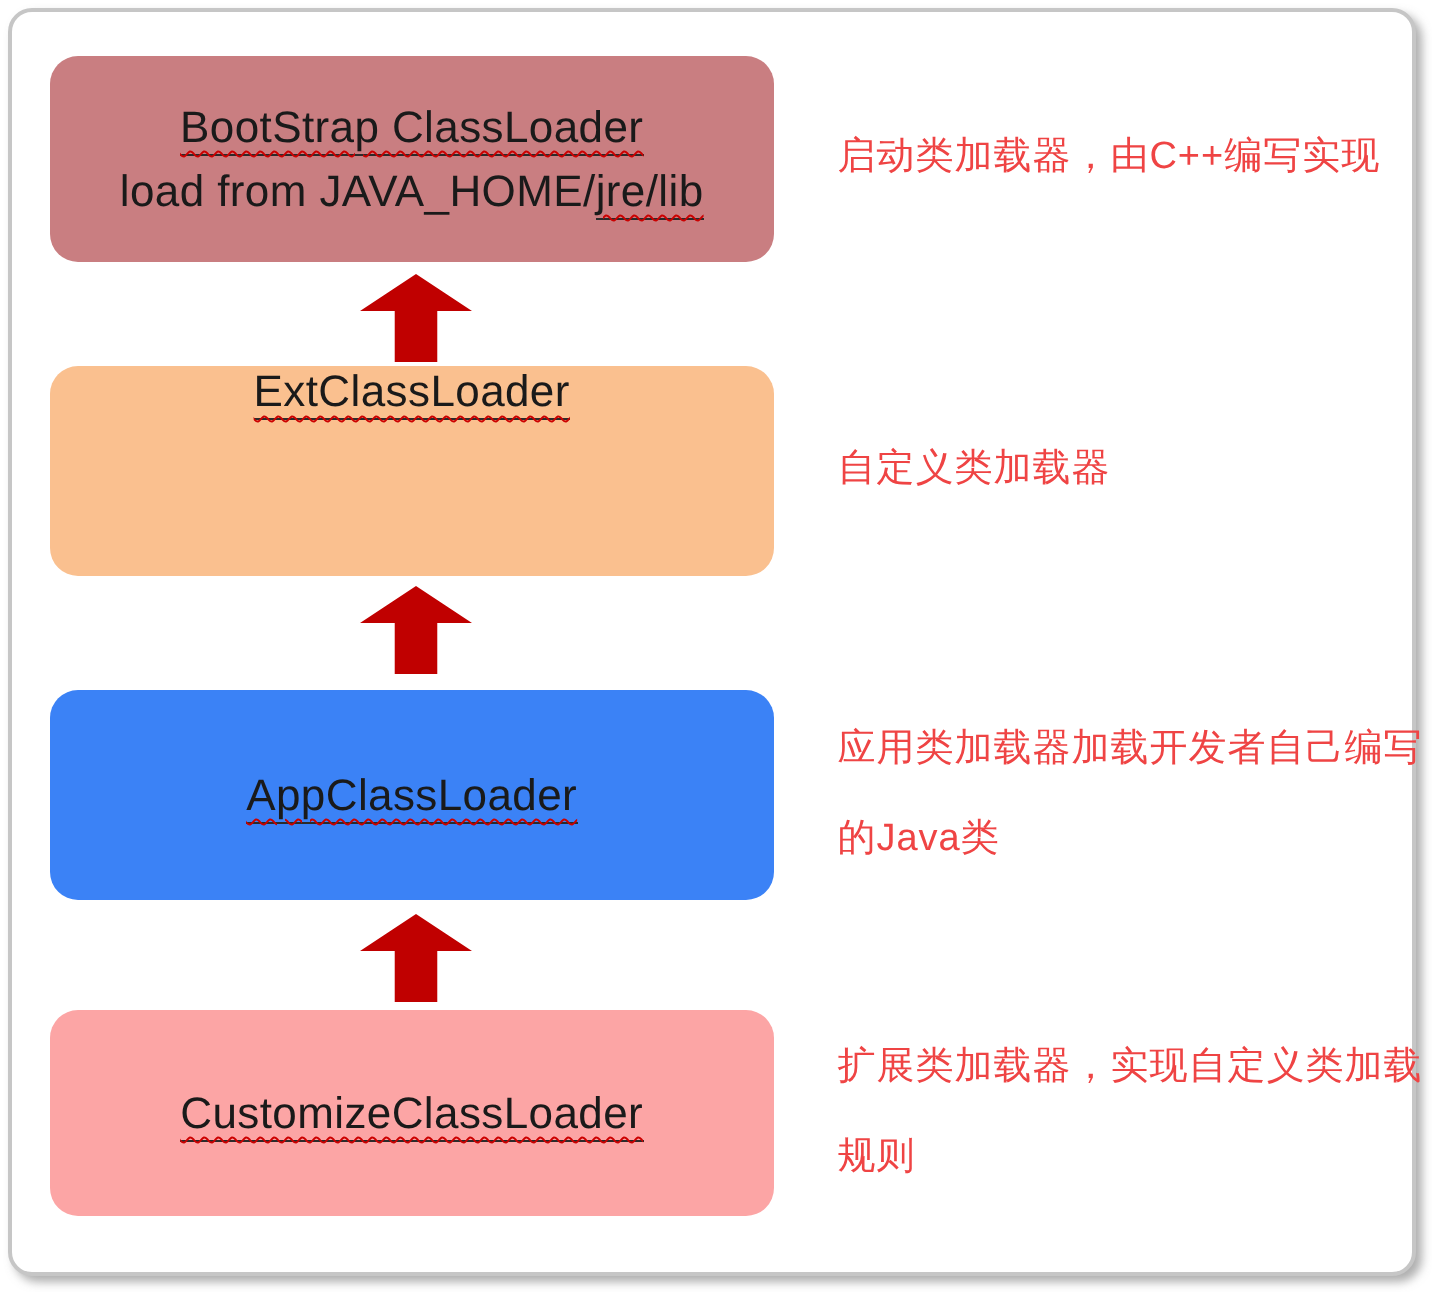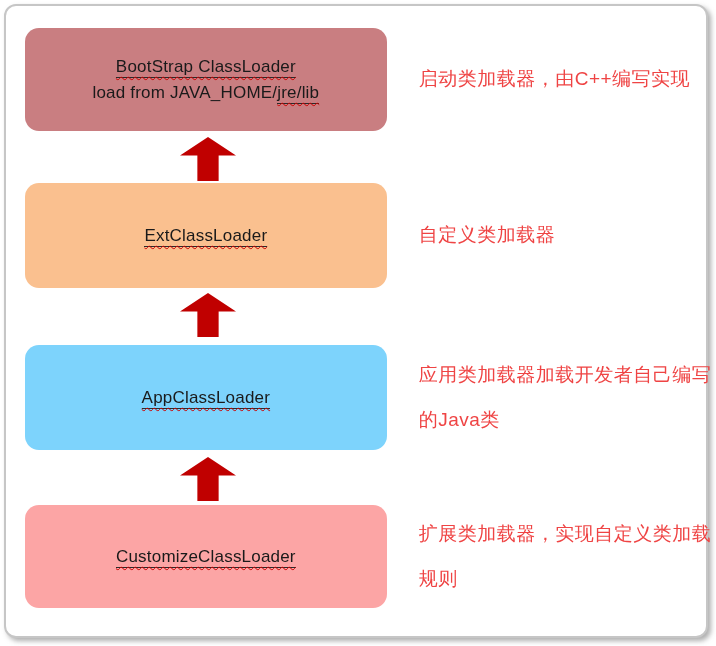--- a/index.html
+++ b/index.html
@@ -39,21 +39,21 @@
   .box {
     width: 365px;
     margin-left: 25px;
     border-radius: 14px;
     display: flex;
     flex-direction: column;
     justify-content: center;
     align-items: center;
     gap: 6px;
     color: #1a1a1a;
-    font-size: 17px;
+    font-size: 22px;
     letter-spacing: 0.2px;
   }
   .box-title, .box-subtitle {
     white-space: nowrap;
   }
   .underlined {
     border-bottom: 1px solid #2b2b2b;
     padding-bottom: 1px;
     text-decoration: underline wavy #cc0000;
     text-decoration-thickness: 1px;
@@ -92,32 +92,32 @@
     <div class="box-subtitle"><span>load from JAVA_HOME/</span><span class="underlined">jre/lib</span></div>
   </div>
   <div class="annotation">
       <span>启动类加载器，由C++编写实现</span>
     </div>
 </div>
 
 <div class="arrow arrow-1" style="background-color: rgb(192, 0, 0);"></div>
 
 <div class="row row-2">
-  <div class="box" style="background-color: rgb(250, 192, 143);">
+  <div class="box" style="background-color: rgb(250, 192, 143); justify-content: space-between;">
     <div class="box-title"><span class="underlined">ExtClassLoader</span></div>
   </div>
   <div class="annotation">
       <span>自定义类加载器</span>
     </div>
 </div>
 
 <div class="arrow arrow-2" style="background-color: rgb(192, 0, 0);"></div>
 
 <div class="row row-3">
-  <div class="box" style="background-color: #7dd3fc;">
+  <div class="box" style="background-color: #3b82f6;">
     <div class="box-title"><span class="underlined">AppClassLoader</span></div>
   </div>
   <div class="annotation">
       <span>应用类加载器加载开发者自己编写的Java类</span>
     </div>
 </div>
 
 <div class="arrow arrow-3" style="background-color: rgb(192, 0, 0);"></div>
 
 <div class="row row-4">

